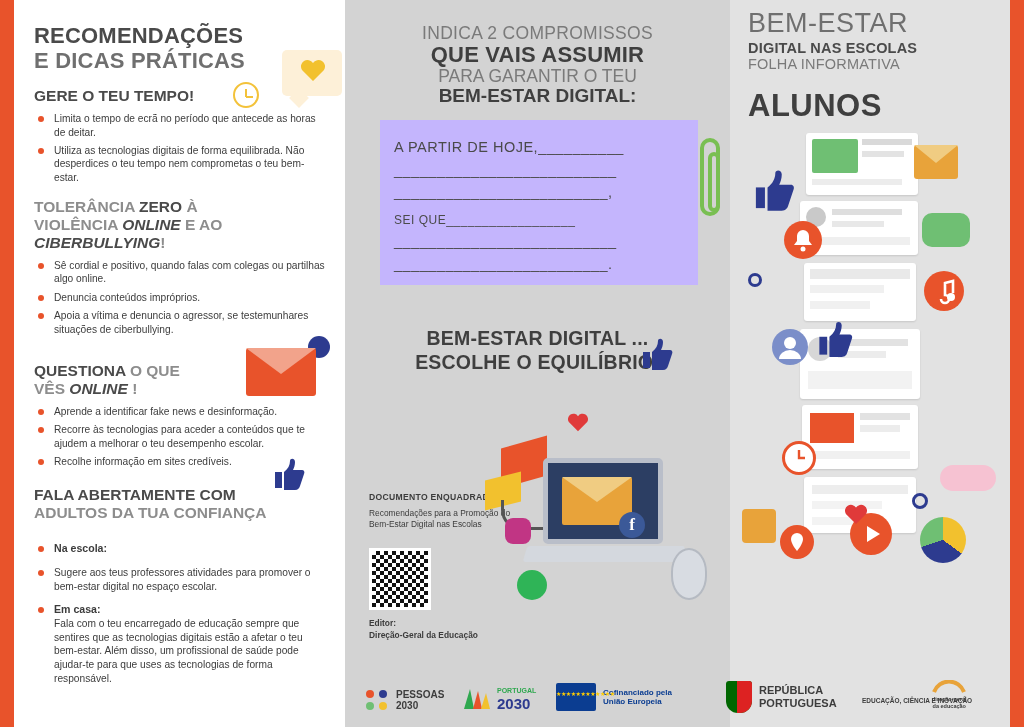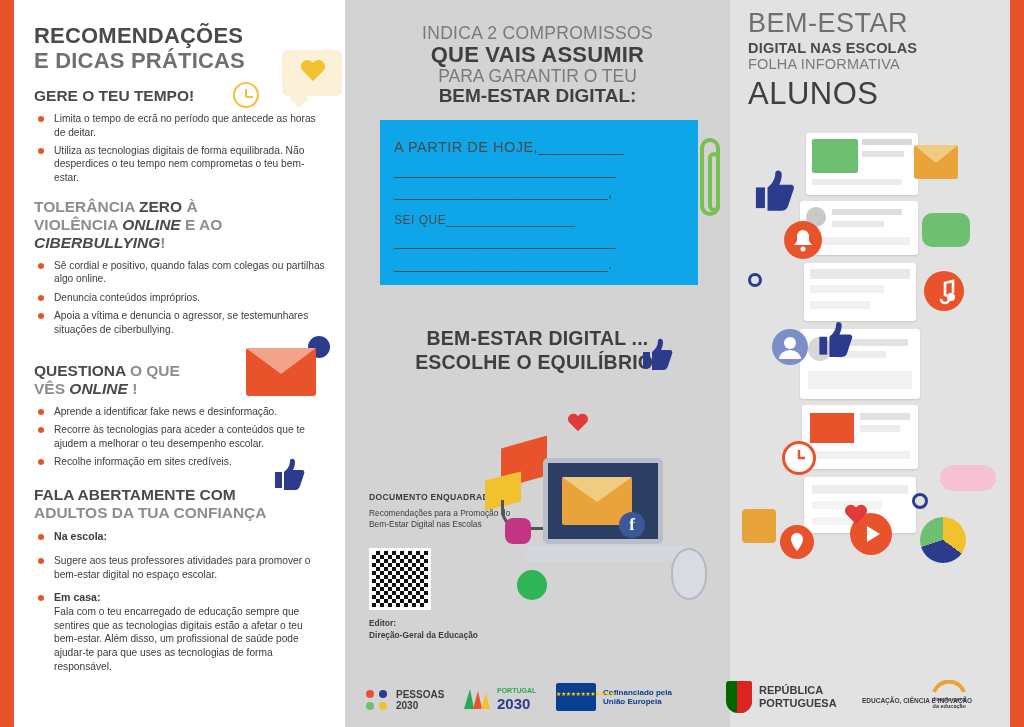--- a/index.html
+++ b/index.html
@@ -98,21 +98,21 @@
   .mp-h1 {
     text-align: center; color: #4a4a4a; line-height: 1.08;
   }
   .mp-h1 .l1 { font-size: 17.5px; color: #7a7a7a; letter-spacing: 0.3px; }
   .mp-h1 .l2 { font-size: 22px; font-weight: bold; color: #3f3f3f; letter-spacing: .2px; }
   .mp-h1 .l3 { font-size: 17.5px; color: #7a7a7a; }
   .mp-h1 .l4 { font-size: 19px; font-weight: bold; color: #3f3f3f; }
 
   .note {
     position: relative; margin: 14px auto 0 auto; width: 318px; min-height: 160px;
-    background: #0ea5e9; padding: 16px 14px 10px 14px;
+    background: #c4b5fd; padding: 16px 14px 10px 14px;
   }
   .note .ln { font-size: 14.5px; color: #4a4a4a; letter-spacing: .5px; line-height: 1.55; white-space: nowrap; }
   .note .ln.b { font-size: 12px; }
   .clip {
     position: absolute; right: -22px; top: 18px; width: 20px; height: 78px;
     border: 4px solid #79bf52; border-radius: 10px;
   }
   .clip::after {
     content: ""; position: absolute; left: 4px; top: 10px; width: 4px; height: 52px;
     border: 4px solid #79bf52; border-radius: 8px;
@@ -160,21 +160,21 @@
   .fb-ic { position:absolute; left: 124px; top: 92px; width: 26px; height: 26px; border-radius:50%; background:#3b5998; color:#fff; font-weight:bold; font-size:17px; text-align:center; line-height:26px; font-family:"Liberation Serif", serif; }
   .wa-ic { position:absolute; left: 22px; top: 150px; width: 30px; height: 30px; border-radius:50%; background:#2fb457; }
   .ig-ic { position:absolute; left: 10px; top: 98px; width: 26px; height: 26px; border-radius:8px; background:#c13584; }
   .cable { position:absolute; left: 6px; top: 80px; width: 50px; height: 30px; border-bottom: 3px solid #555; border-left: 3px solid #555; border-radius: 0 0 0 20px; }
 
   
   .rp { padding: 10px 18px; height: 100%; position: relative; }
   .rp .t1 { font-size: 27px; color: #6f6f6f; letter-spacing: .5px; line-height: 1.02; }
   .rp .t2 { font-size: 14.5px; font-weight: bold; color: #4a4a4a; letter-spacing: .2px; line-height: 1.12; margin-top: 2px; }
   .rp .t3 { font-size: 14.5px; color: #7a7a7a; letter-spacing: .2px; line-height: 1.12; }
-  .rp .t4 { font-size: 31px; font-weight: normal; color: #3f3f3f; letter-spacing: .5px; line-height: 1.05; margin-top: 6px; }
+  .rp .t4 { font-size: 31px; font-weight: bold; color: #3f3f3f; letter-spacing: .5px; line-height: 1.05; margin-top: 18px; }
 
   .collage { position: absolute; left: 14px; top: 105px; width: 258px; height: 490px; }
   .card-w { position: absolute; background: #fff; border-radius: 3px; box-shadow: 0 1px 2px rgba(0,0,0,.12); }
   .circ { position: absolute; border-radius: 50%; }
   .thumb-blue { position: absolute; }
 
   
   .footer { position: absolute; left: 0; right: 0; bottom: 0; height: 66px; }
   .logo { position: absolute; }
   .logo .txt { font-size: 8px; color: #3c3c3c; font-weight: bold; line-height: 1.15; }
@@ -250,21 +250,21 @@
         <svg width="34" height="32" viewBox="0 0 34 32">
           <path d="M3 14 h7 v16 H3z" fill="#2d3b8f"></path>
           <path d="M12 14 c4-3 6-7 6-11 c0-3 5-3 5 1 c0 3-1 6-2 8 h9 c2 0 3 2 2 4 l-4 12 c-0.6 2-2 4-5 4 H12z" fill="#2d3b8f"></path>
         </svg>
       </div>
       <div class="sec-title" style="margin-top:18px;">
         <span>FALA ABERTAMENTE COM</span><br>
         <span class="thin">ADULTOS DA TUA CONFIANÇA</span>
       </div>
 
-      <ul class="bullets" style="margin-top:8px;">
+      <ul class="bullets" style="margin-top:20px;">
         <li>
           <span class="subhead">Na escola:</span><br>
         </li>
         <li style="margin-top:10px;">Sugere aos teus professores atividades para promover o bem-estar digital no espaço escolar.</li>
         <li style="margin-top:10px;">
           <span class="subhead">Em casa:</span><br>
           <span class="nb">Fala com o teu encarregado de educação sempre que sentires que as tecnologias digitais estão a afetar o teu bem-estar. Além disso, um profissional de saúde pode ajudar-te para que uses as tecnologias de forma responsável.</span>
         </li>
       </ul>
     </div>

